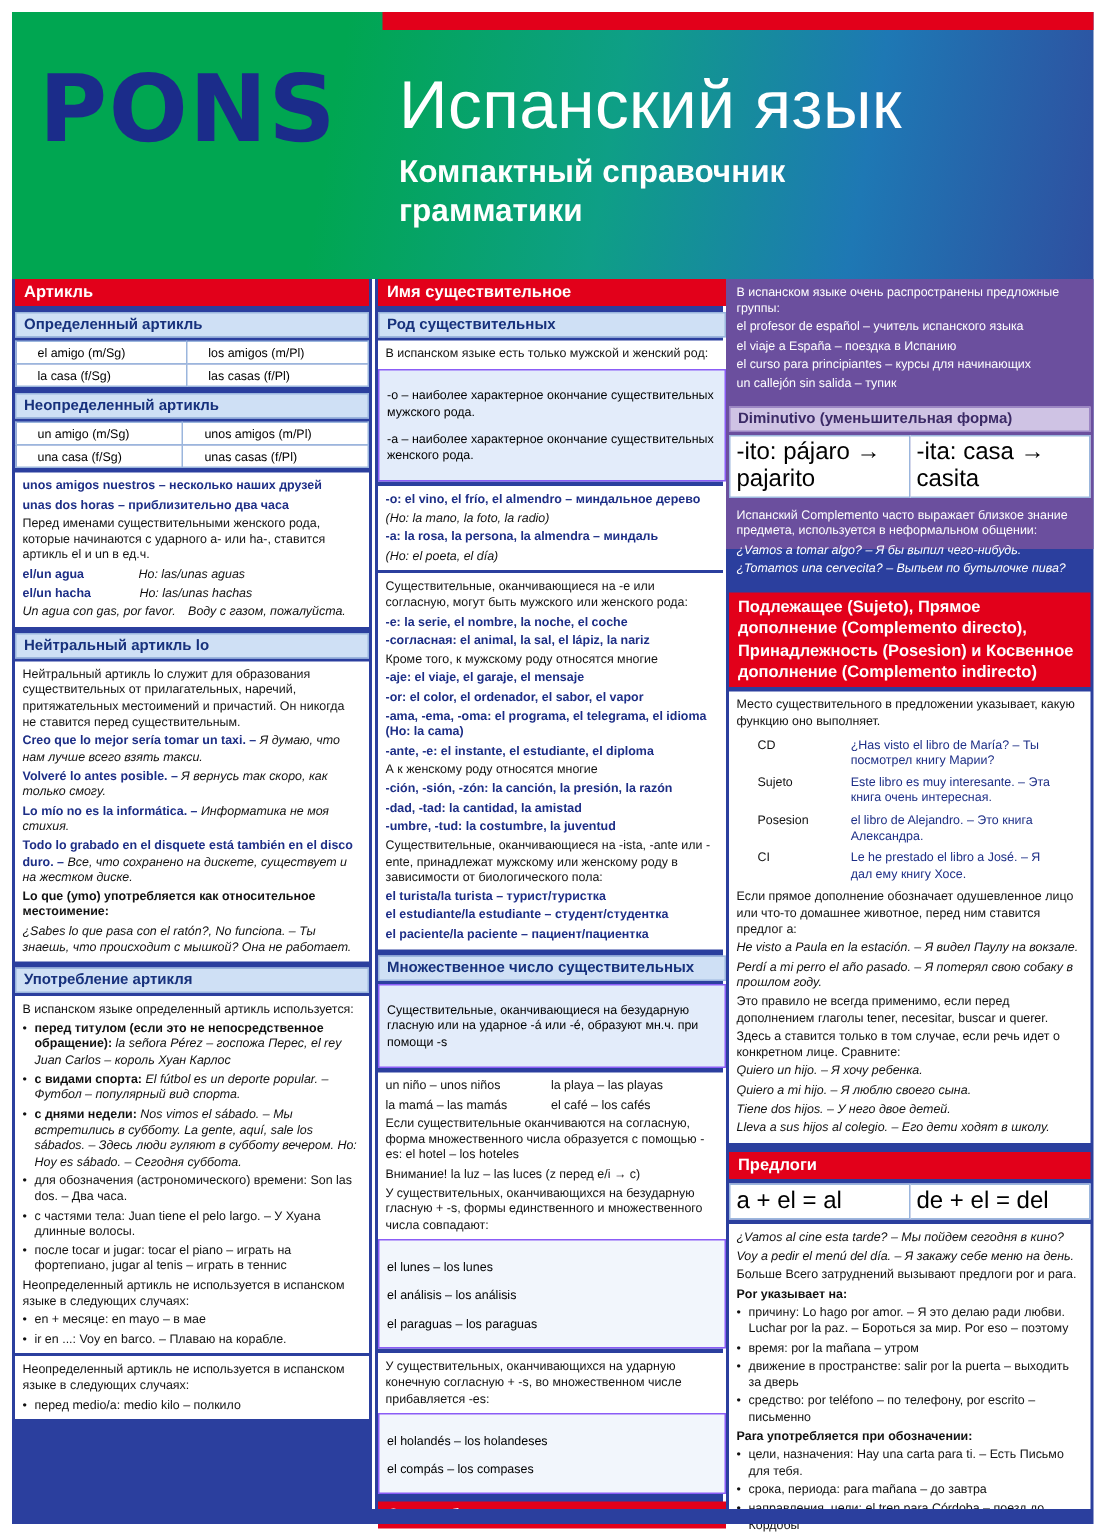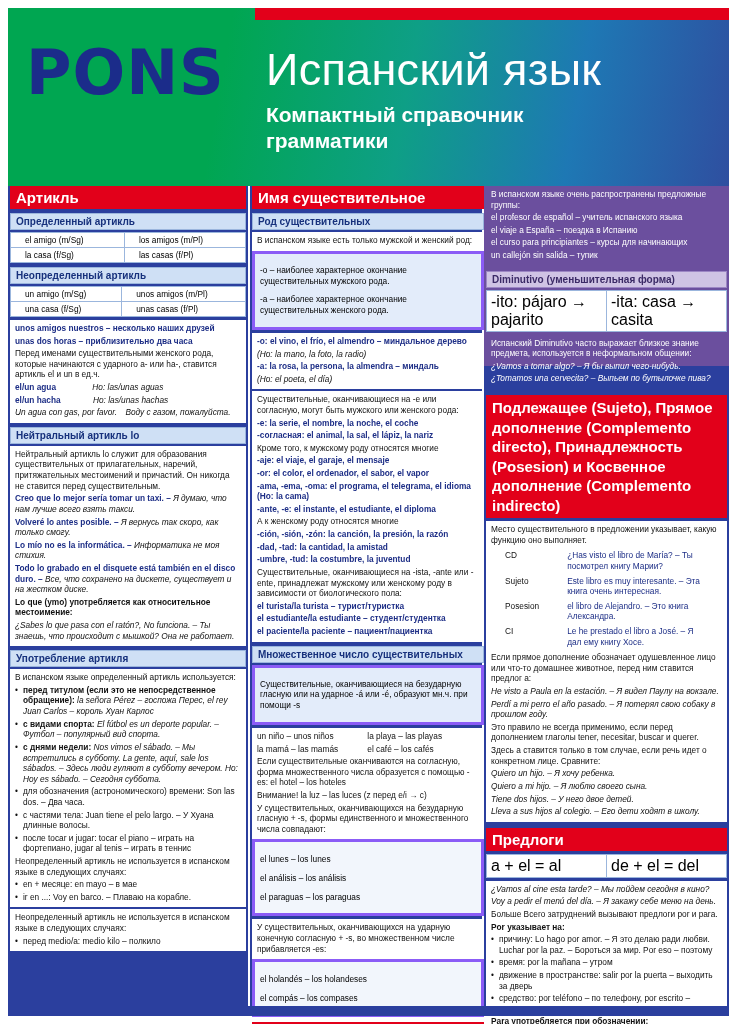--- a/index.html
+++ b/index.html
@@ -51,39 +51,39 @@
     position:absolute; left:484px; top:186px; right:8px; height:180px; background:#6b4f9e;
   }
 
   
   .col { position:absolute; top:186px; bottom:18px; }
   .col1 { left:10px; width:236px; }
   .col2 { left:252px; width:232px; }
   .col3 { left:486px; right:10px; }
 
   .sec-title {
-    background:#e2001a; color:#fff; font-weight:bold; font-size:15px;
+    background:#e2001a; color:#fff; font-weight:bold; font-size:11px;
     padding:3px 6px; margin:0 0 3px 0;
   }
   .sub-title {
     background:#cfe0f5; color:#17317c; font-weight:bold; font-size:10px;
     padding:2px 5px; margin:4px 0 2px 0; border:1px solid #9bb6dd;
   }
   .panel {
     background:#ffffff; padding:3px 5px; font-size:8.3px; color:#111;
     line-height:1.28;
   }
   .panel p { margin:0 0 2px 0; }
   .it { font-style:italic; }
   .bd { font-weight:bold; }
   .bl { color:#1d2e86; }
   .tbl { width:100%; border-collapse:collapse; font-size:8.3px; margin:0 0 3px 0; }
   .tbl td { border:1px solid #9bb6dd; padding:2px 14px; background:#fff; vertical-align:top; }
   .box {
-    border:3px solid #8b5cf6; background:#f2f6fc; padding:3px 5px; font-size:8.3px;
+    border:1px solid #8b5cf6; background:#f2f6fc; padding:3px 5px; font-size:8.3px;
     margin:0 0 3px 0; line-height:1.28;
   }
   .box.hl { background:#e3ecfa; }
   .bullet { padding-left:8px; position:relative; }
   .bullet:before { content:"•"; position:absolute; left:0; }
   .footer-bar { position:absolute; left:8px; right:8px; bottom:8px; height:10px; background:#2b3f9e; }
   .tblrow { display:flex; }
   .tblrow > div { flex:1; border:1px solid #9bb6dd; padding:2px 4px; background:#fff; }
   .tblrow > div + div { border-left:none; }
   .mt2 { margin-top:2px; }
@@ -295,21 +295,21 @@
       <p>el curso para principiantes – курсы для начинающих</p>
       <p>un callejón sin salida – тупик</p>
     </div>
 
     <div class="sub-title" style="background:#cfc3e4;border-color:#9c86c4;color:#3b2a66;margin-top:5px">Diminutivo (уменьшительная форма)</div>
     <div class="tblrow">
       <div>-ito: pájaro → pajarito</div>
       <div>-ita: casa → casita</div>
     </div>
     <div class="panel" style="background:transparent;color:#fff;margin-top:3px">
-      <p>Испанский Diminutivo часто выражает близкое знание предмета, используется в неформальном общении:</p>
+      <p>Испанский Complemento часто выражает близкое знание предмета, используется в неформальном общении:</p>
       <p class="it mt2">¿Vamos a tomar algo? – Я бы выпил чего-нибудь.</p>
       <p class="it">¿Tomamos una cervecita? – Выпьем по бутылочке пива?</p>
     </div>
 
     <div class="sec-title" style="background:#e2001a;margin-top:6px;line-height:1.3">Подлежащее (Sujeto), Прямое дополнение (Complemento directo), Принадлежность (Posesion) и Косвенное дополнение (Complemento indirecto)</div>
     <div class="panel">
       <p>Место существительного в предложении указывает, какую функцию оно выполняет.</p>
       <table class="tbl" style="border:none;margin-top:3px">
         <tbody>
             <tr>

